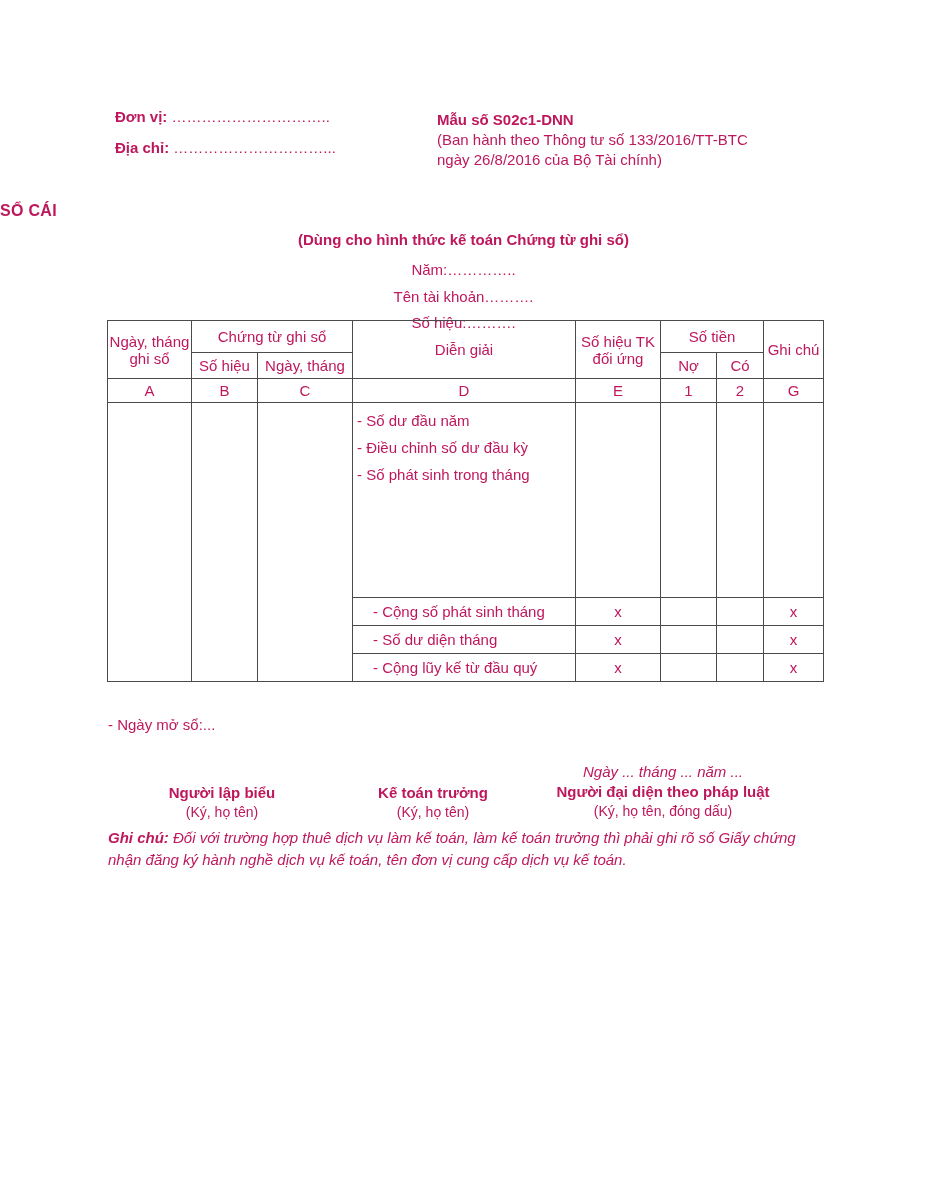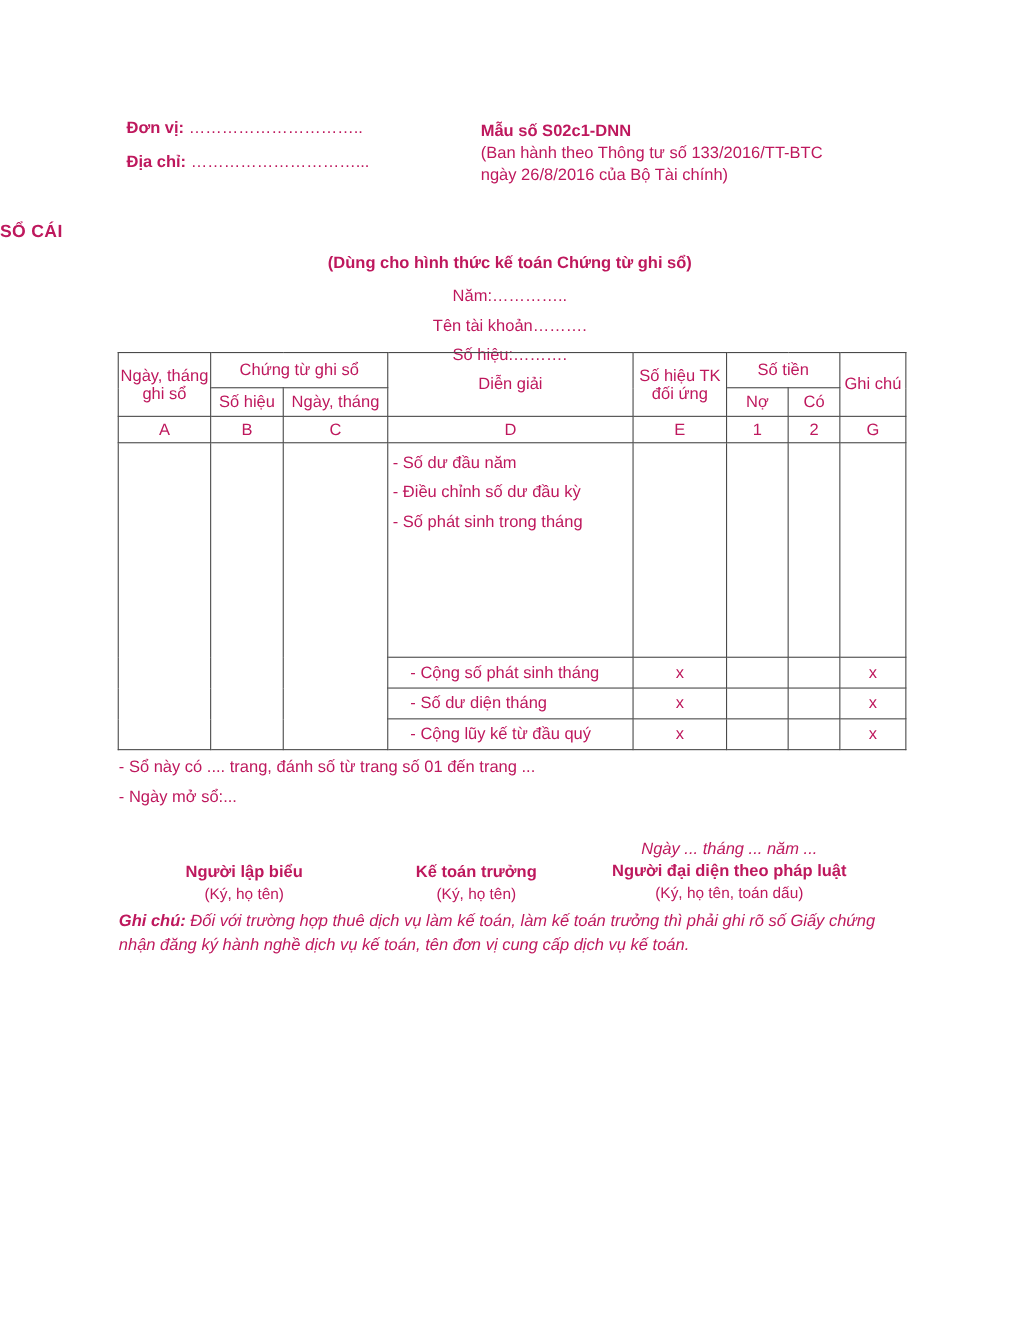--- a/index.html
+++ b/index.html
@@ -136,32 +136,31 @@
       <tr class="sum">
         <td class="desc">- Cộng lũy kế từ đầu quý</td>
         <td>x</td>
         <td></td>
         <td></td>
         <td>x</td>
       </tr>
     </tbody>
   </table>
 
-  <div class="note-pages">- Sổ này có .... trang, đánh số từ trang số 01 đến trang ...</div>
   <div class="note-open">- Ngày mở sổ:...</div>
 
   <div class="sig sig1">
     <div class="t">Người lập biểu</div>
     <div class="s">(Ký, họ tên)</div>
   </div>
   <div class="sig sig2">
     <div class="t">Kế toán trưởng</div>
     <div class="s">(Ký, họ tên)</div>
   </div>
   <div class="sig sig3">
     <div class="d">Ngày ... tháng ... năm ...</div>
     <div class="t">Người đại diện theo pháp luật</div>
-    <div class="s">(Ký, họ tên, toán dấu)</div>
+    <div class="s">(Ký, họ tên, đóng dấu)</div>
   </div>
 
   <div class="remark"><b>Ghi chú:</b><span> Đối với trường hợp thuê dịch vụ làm kế toán, làm kế toán trưởng thì phải ghi rõ số Giấy chứng nhận đăng ký hành nghề dịch vụ kế toán, tên đơn vị cung cấp dịch vụ kế toán.</span></div>
 
 </div>
 
 </body></html>

